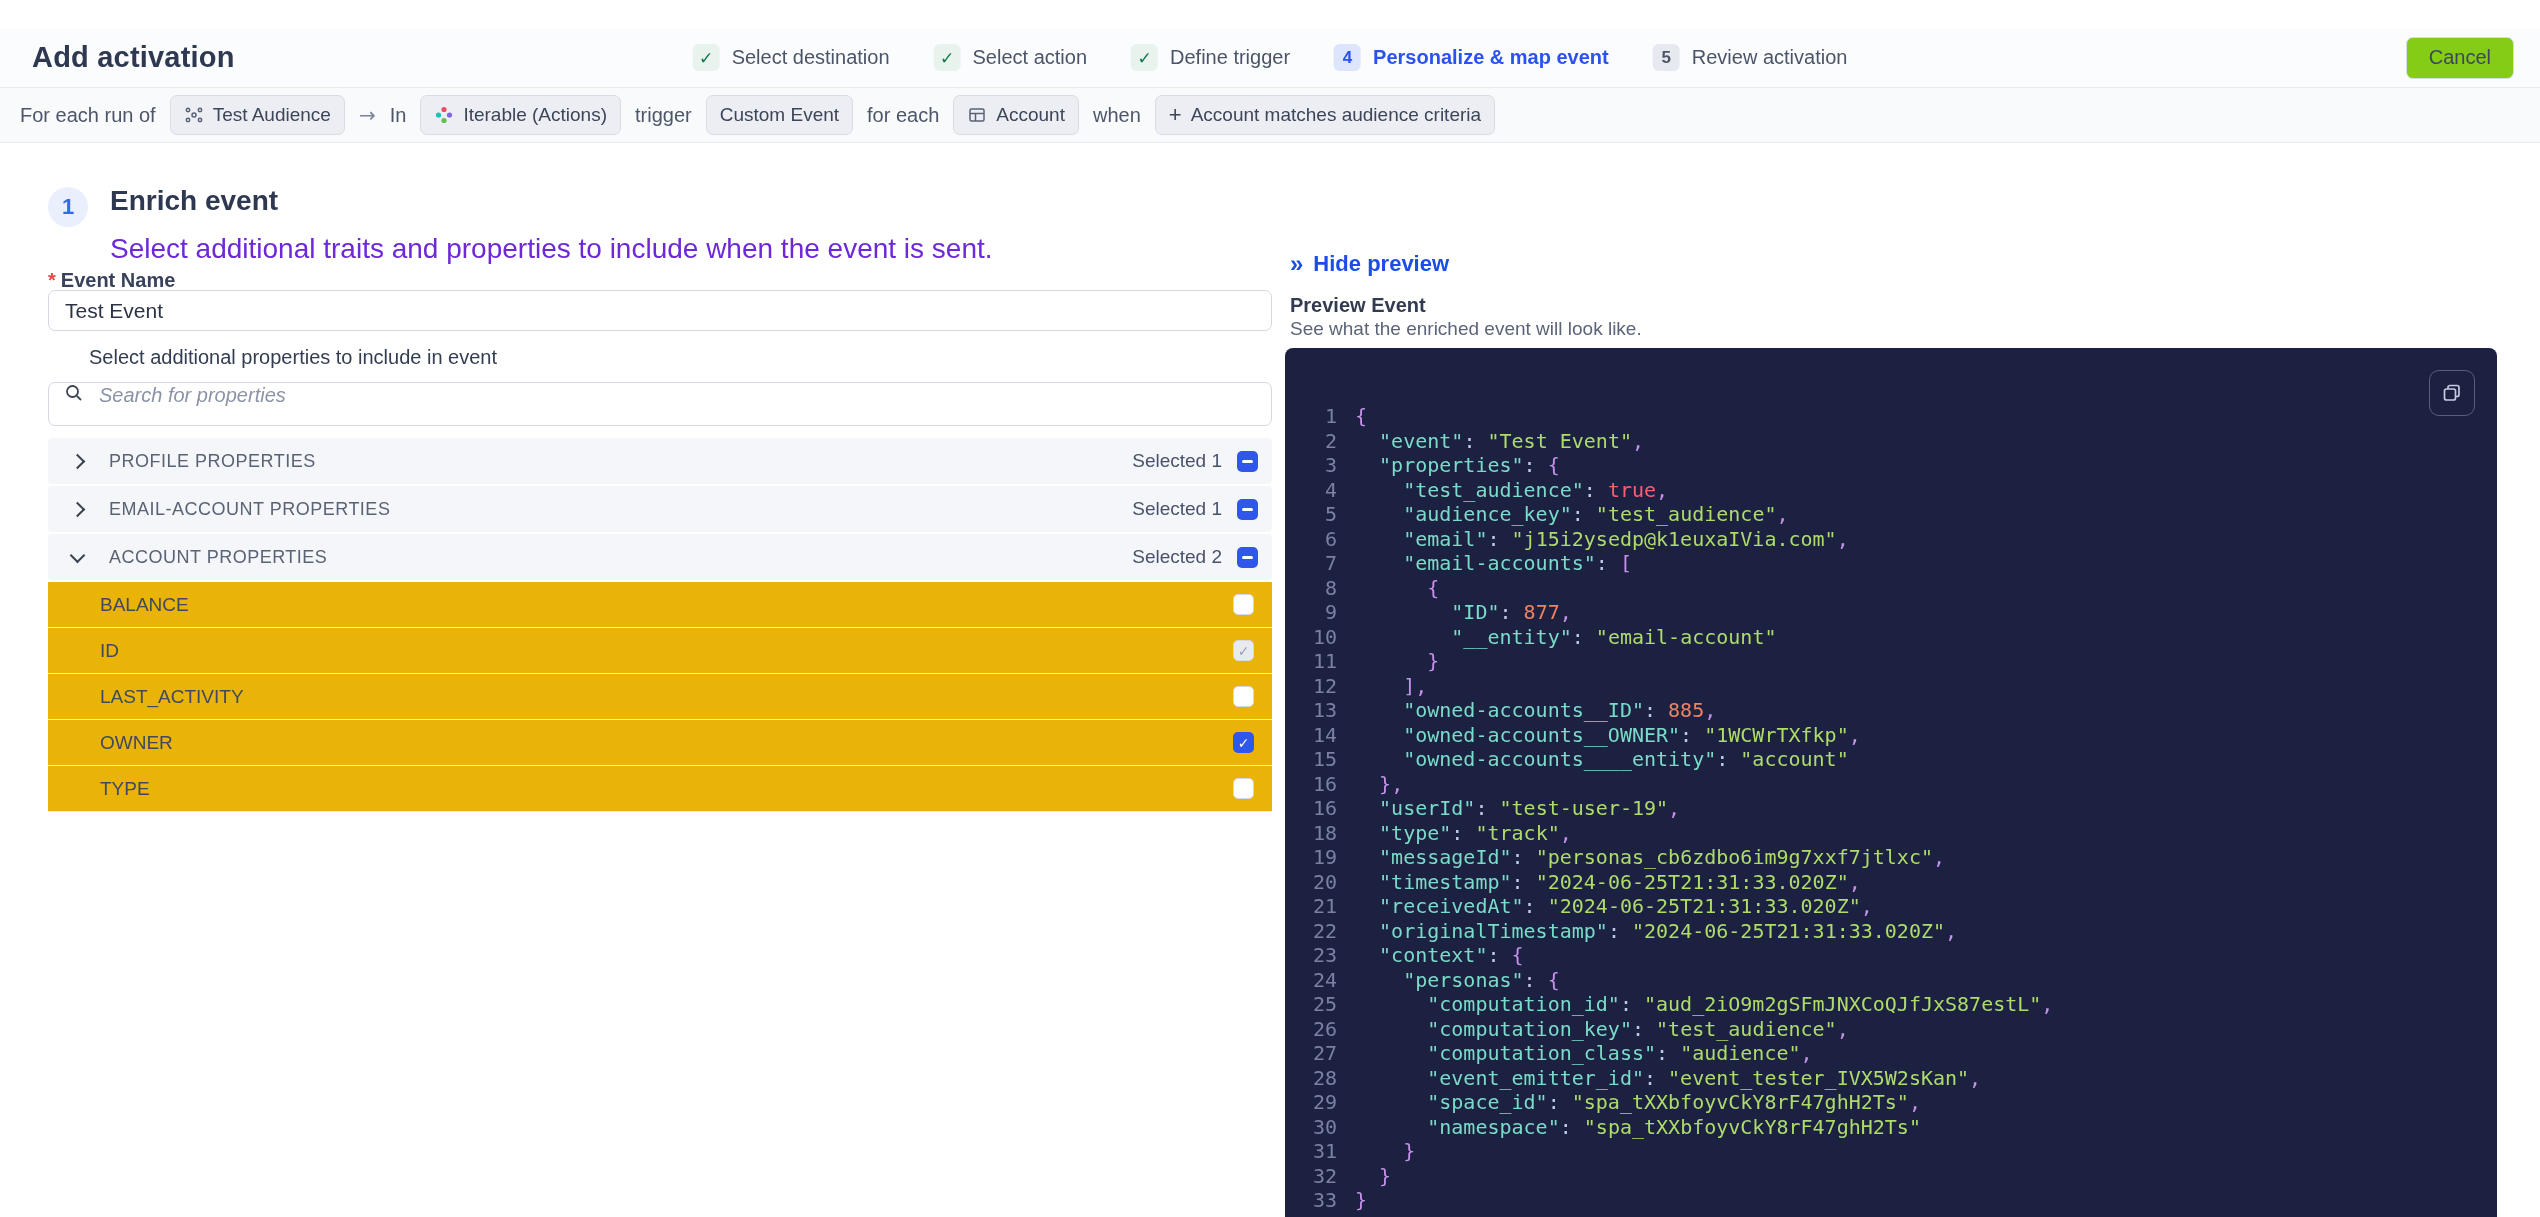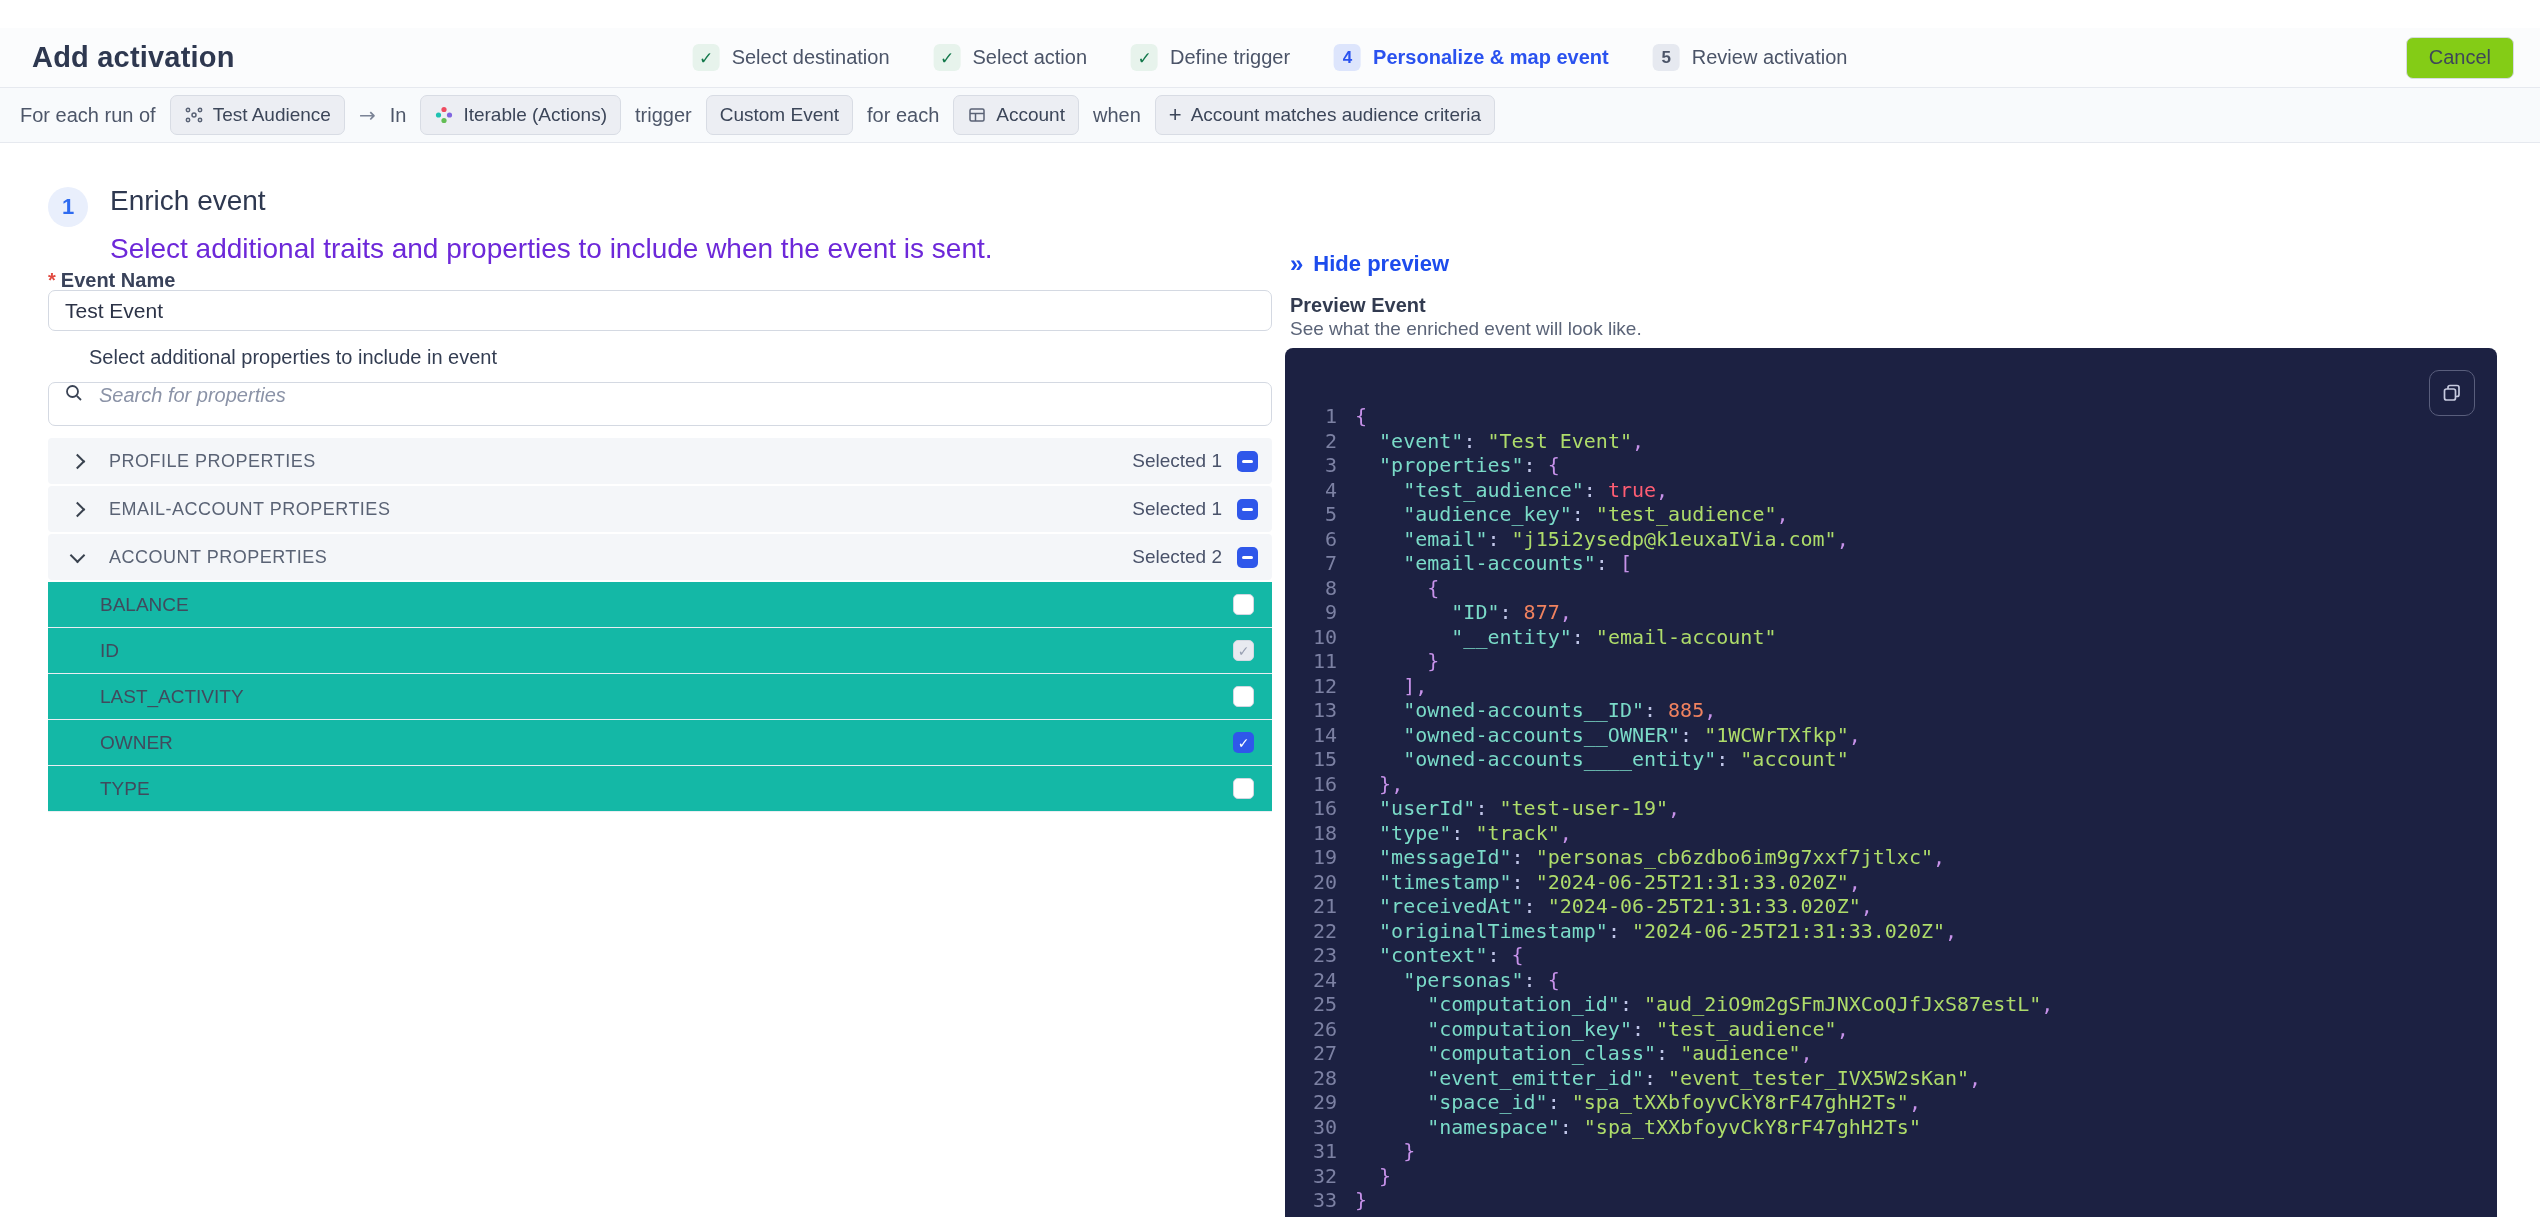--- a/index.html
+++ b/index.html
@@ -45,21 +45,21 @@
     cursor:pointer;white-space:nowrap;
   }
   .arrow{color:#7b8396;font-family:"DejaVu Sans",sans-serif;}
   
   main{position:relative;height:1102px;background:#fff;}
   .step-head{position:absolute;left:48px;top:42px;display:flex;gap:22px;}
   .step-circle{
     width:40px;height:40px;border-radius:50%;background:#e9effc;color:#2e6bf0;
     font-size:22px;font-weight:600;display:flex;align-items:center;justify-content:center;margin-top:2px;
   }
-  .sh-title{font-size:28px;font-weight:400;color:#2e3850;}
+  .sh-title{font-size:28px;font-weight:700;color:#2e3850;}
   .sh-desc{font-size:28px;color:#6d28d9;margin-top:16px;}
   .field-label{position:absolute;left:48px;top:126px;font-size:20px;font-weight:600;color:#39425a;}
   .req{color:#e14b42;margin-right:5px;}
   .text-input{
     position:absolute;left:48px;top:147px;width:1224px;height:41px;box-sizing:border-box;
     border:1px solid #d4d9e2;border-radius:7px;font-size:21px;color:#2c3347;padding:0 16px;
     font-family:inherit;background:#fff;outline:none;
   }
   .props-label{position:absolute;left:48px;top:203px;font-size:20px;font-weight:400;color:#333d52;margin-left:41px;}
   .search-box{
@@ -89,21 +89,21 @@
     display:flex;align-items:center;justify-content:center;cursor:pointer;
   }
   .cb-ind{background:#2f57ea;}
   .cb-ind::after{content:"";width:11px;height:3px;background:#fff;border-radius:2px;}
   .cb-un{border:1.5px solid #d2d7e1;background:#fff;}
   .cb-on{background:#2f57ea;}
   .cb-on::after{content:"✓";color:#fff;font-size:14px;font-weight:700;font-family:"DejaVu Sans",sans-serif;}
   .cb-dis{background:#e8eaf0;border:1.5px solid #d5d9e2;}
   .cb-dis::after{content:"✓";color:#99a0b2;font-size:14px;font-weight:700;font-family:"DejaVu Sans",sans-serif;}
   .prop-row{
-    height:46px;background:#14b8a6;border-bottom:1px solid #eaedf2;display:flex;align-items:center;
+    height:46px;background:#eab308;border-bottom:1px solid #eaedf2;display:flex;align-items:center;
     padding:0 18px 0 52px;box-sizing:border-box;cursor:pointer;gap:23px;
   }
   .prop-label{font-size:19px;color:#414a5d;}
   .prop-row .cb{margin-left:auto;}
   
   .hide-preview{
     position:absolute;left:1290px;top:108px;display:flex;align-items:center;gap:10px;
     color:#1d4ced;font-size:22px;font-weight:600;cursor:pointer;
   }
   .hp-icon{font-size:24px;line-height:20px;}

